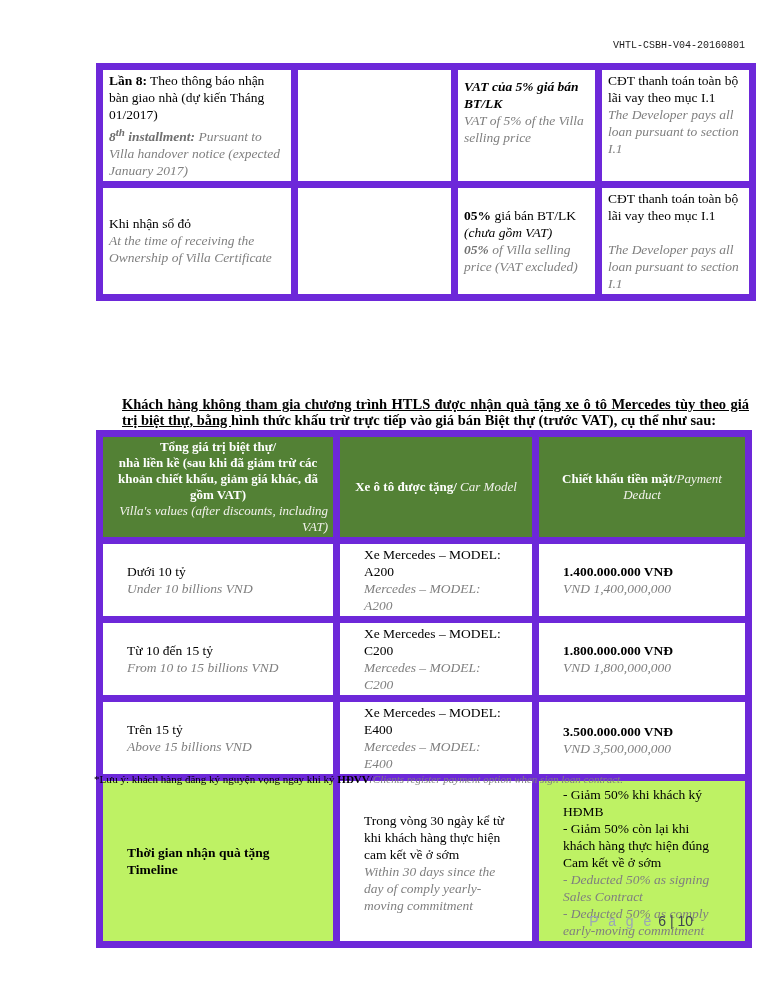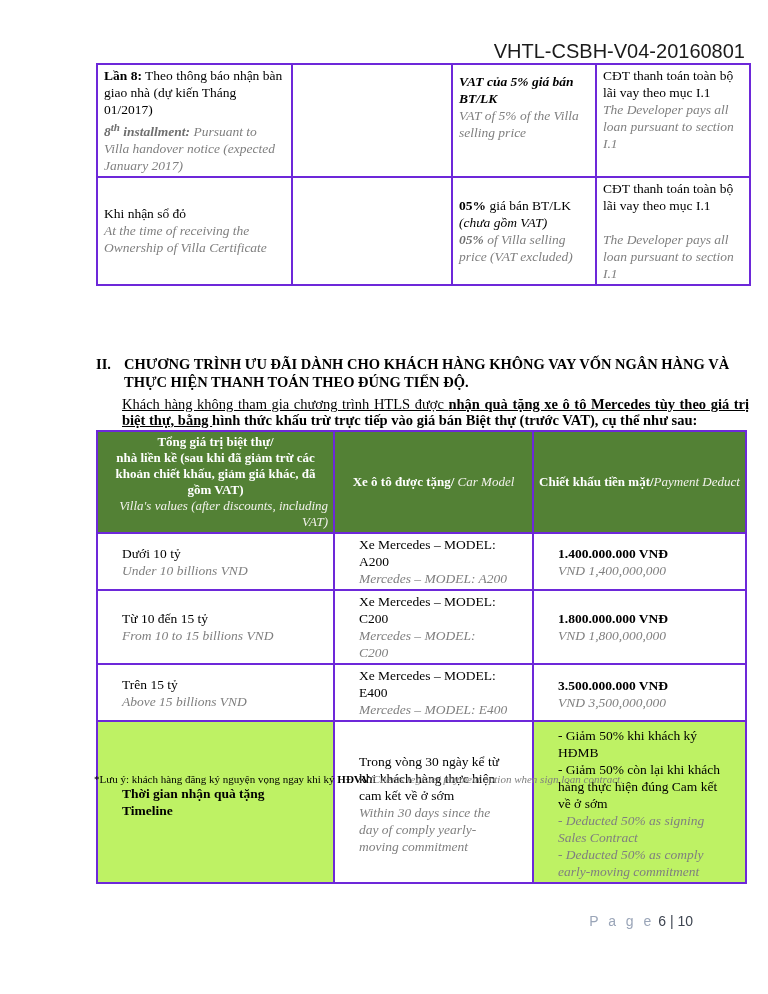--- a/index.html
+++ b/index.html
@@ -1,21 +1,21 @@
 <!DOCTYPE html>
 <html><head>
 <meta charset="utf-8">
 <style>
   html,body{margin:0;padding:0;background:#e9e9e9;}
   .page{width:768px;height:994px;background:#ffffff;position:relative;overflow:hidden;
         font-family:"Liberation Serif", serif;color:#000;}
   .doc-code{position:absolute;top:40px;right:23px;
-        font-family:Liberation Sans, sans-serif;font-size:20px;color:#1b1b1b;}
+        font-family:Liberation Mono, monospace;font-size:10px;color:#1b1b1b;}
   table{border-collapse:collapse;table-layout:fixed;}
-  td,th{border:2px solid #6d28d9;}
+  td,th{border:7px solid #6d28d9;}
   p{margin:0;}
   .b{font-weight:bold;}
   .i{font-style:italic;}
   .bi{font-weight:bold;font-style:italic;}
   .en{color:#7f7f7f;font-style:italic;}
   .en .b,.en.b{color:#6f6f6f;}
   sup{font-size:11px;}
 
   
   .t1{position:absolute;top:63px;left:96px;width:653px;}
@@ -27,21 +27,21 @@
   .gap{margin-top:17px;}
 
   
   .sec2{position:absolute;top:356px;left:96px;width:656px;display:flex;
         font-size:14.5px;font-weight:bold;line-height:17.5px;}
   .sec2 .num{width:28px;flex:0 0 28px;}
   .sec2 .line{display:block;}
 
   .intro{position:absolute;top:397px;left:122px;width:627px;
         font-size:14.5px;line-height:15.5px;text-align:justify;}
-  .u{text-decoration:underline;}
+  .u{text-decoration:underline;font-weight:bold;}
 
   
   .t2{position:absolute;top:430px;left:96px;width:649px;}
   .t2 th{background:#538135;color:#ffffff;font-size:13px;line-height:16px;
         font-weight:bold;padding:2px 5px;vertical-align:middle;text-align:center;}
   .t2 th .en{color:#f2f2ec;font-weight:normal;text-align:right;}
   .t2 td{font-size:13.5px;line-height:17px;padding:2px 24px;vertical-align:middle;}
   .t2 .hrow{height:97px;}
   .t2 .dr1{height:37px;}
   .t2 .dr2{height:37px;}
@@ -100,27 +100,20 @@
         <p class="en"><span class="b">05%</span><span> of Villa selling price (VAT excluded)</span></p>
       </td>
       <td>
         <p>CĐT thanh toán toàn bộ lãi vay theo mục I.1</p>
         <p class="en gap">The Developer pays all loan pursuant to section I.1</p>
       </td>
     </tr>
   </tbody>
     </table>
 
-  <div class="sec2">
-    <span class="num">II.</span>
-    <span>
-      <span class="line">CHƯƠNG TRÌNH ƯU ĐÃI DÀNH CHO KHÁCH HÀNG KHÔNG VAY VỐN NGÂN HÀNG VÀ</span>
-      <span class="line">THỰC HIỆN THANH TOÁN THEO ĐÚNG TIẾN ĐỘ.</span>
-    </span>
-  </div>
 
   <div class="intro">
     <span class="u">Khách hàng không tham gia chương trình HTLS được </span><span class="u b">nhận quà tặng xe ô tô Mercedes tùy theo giá trị biệt thự, bằng </span><span class="b">hình thức khấu trừ trực tiếp vào giá bán Biệt thự (trước VAT), cụ thể như sau:</span>
   </div>
 
   <table class="t2">
     <colgroup>
         <col style="width:237px">
         <col style="width:199px">
         <col style="width:213px">

